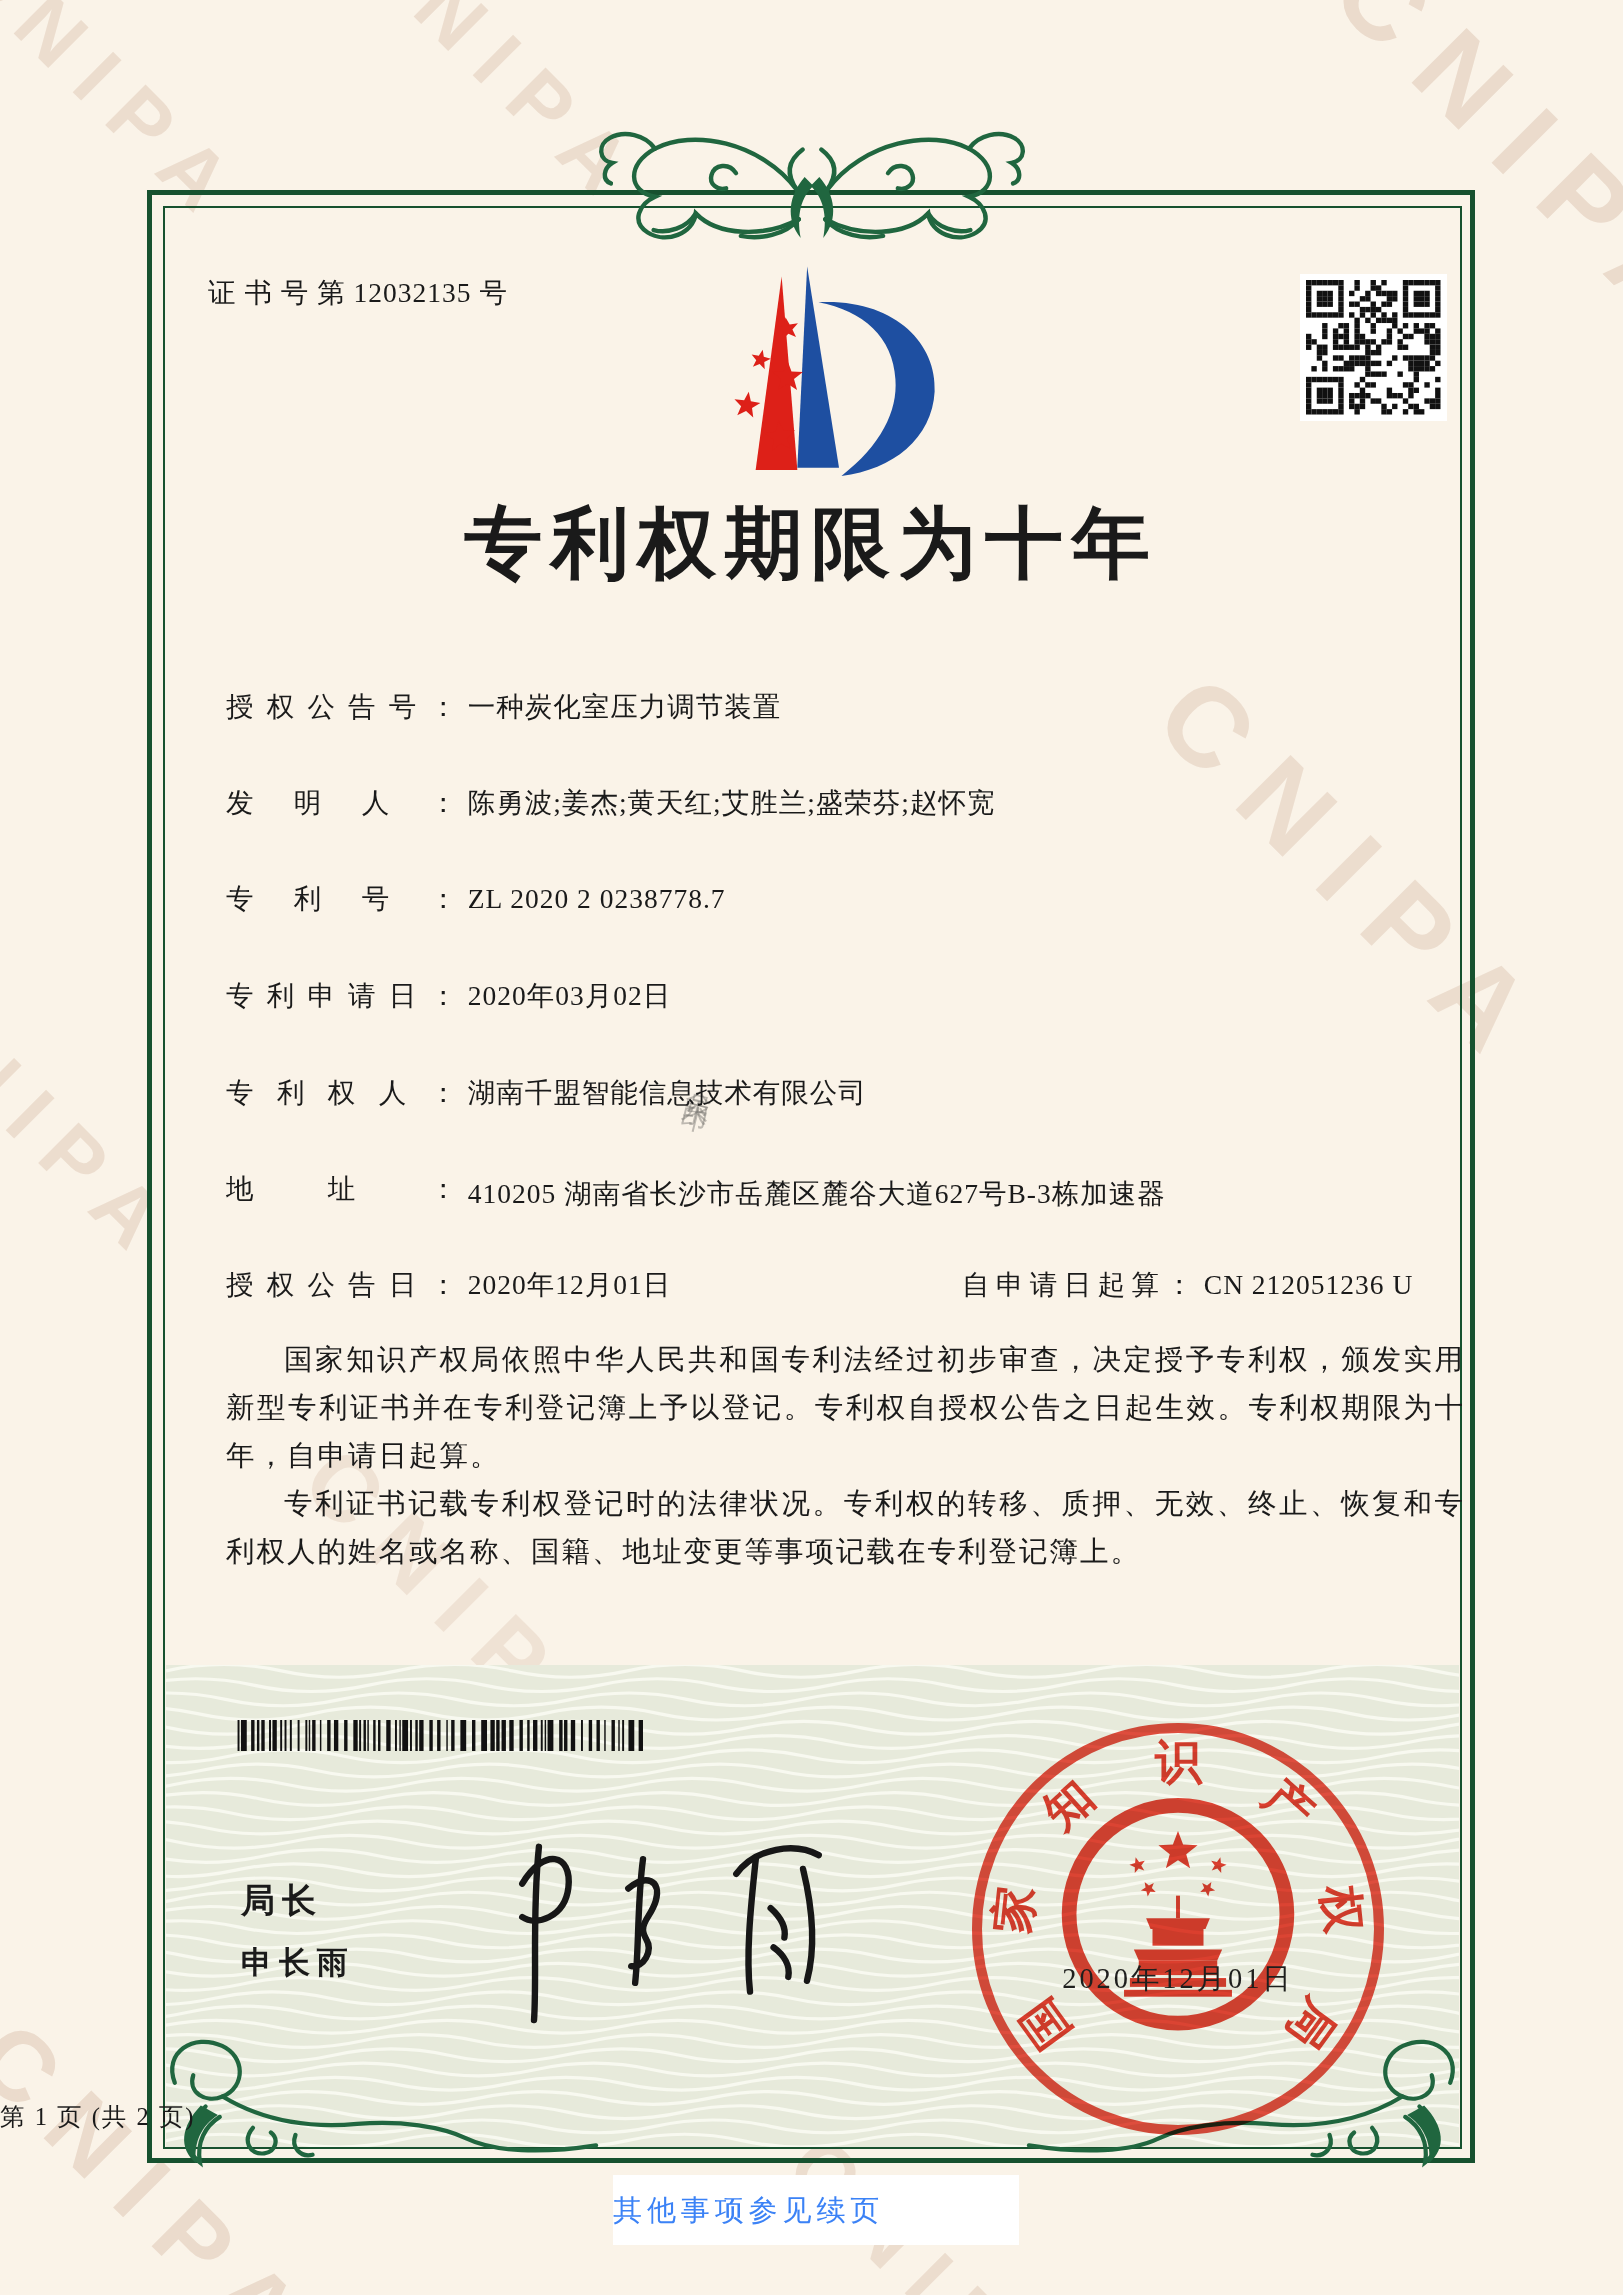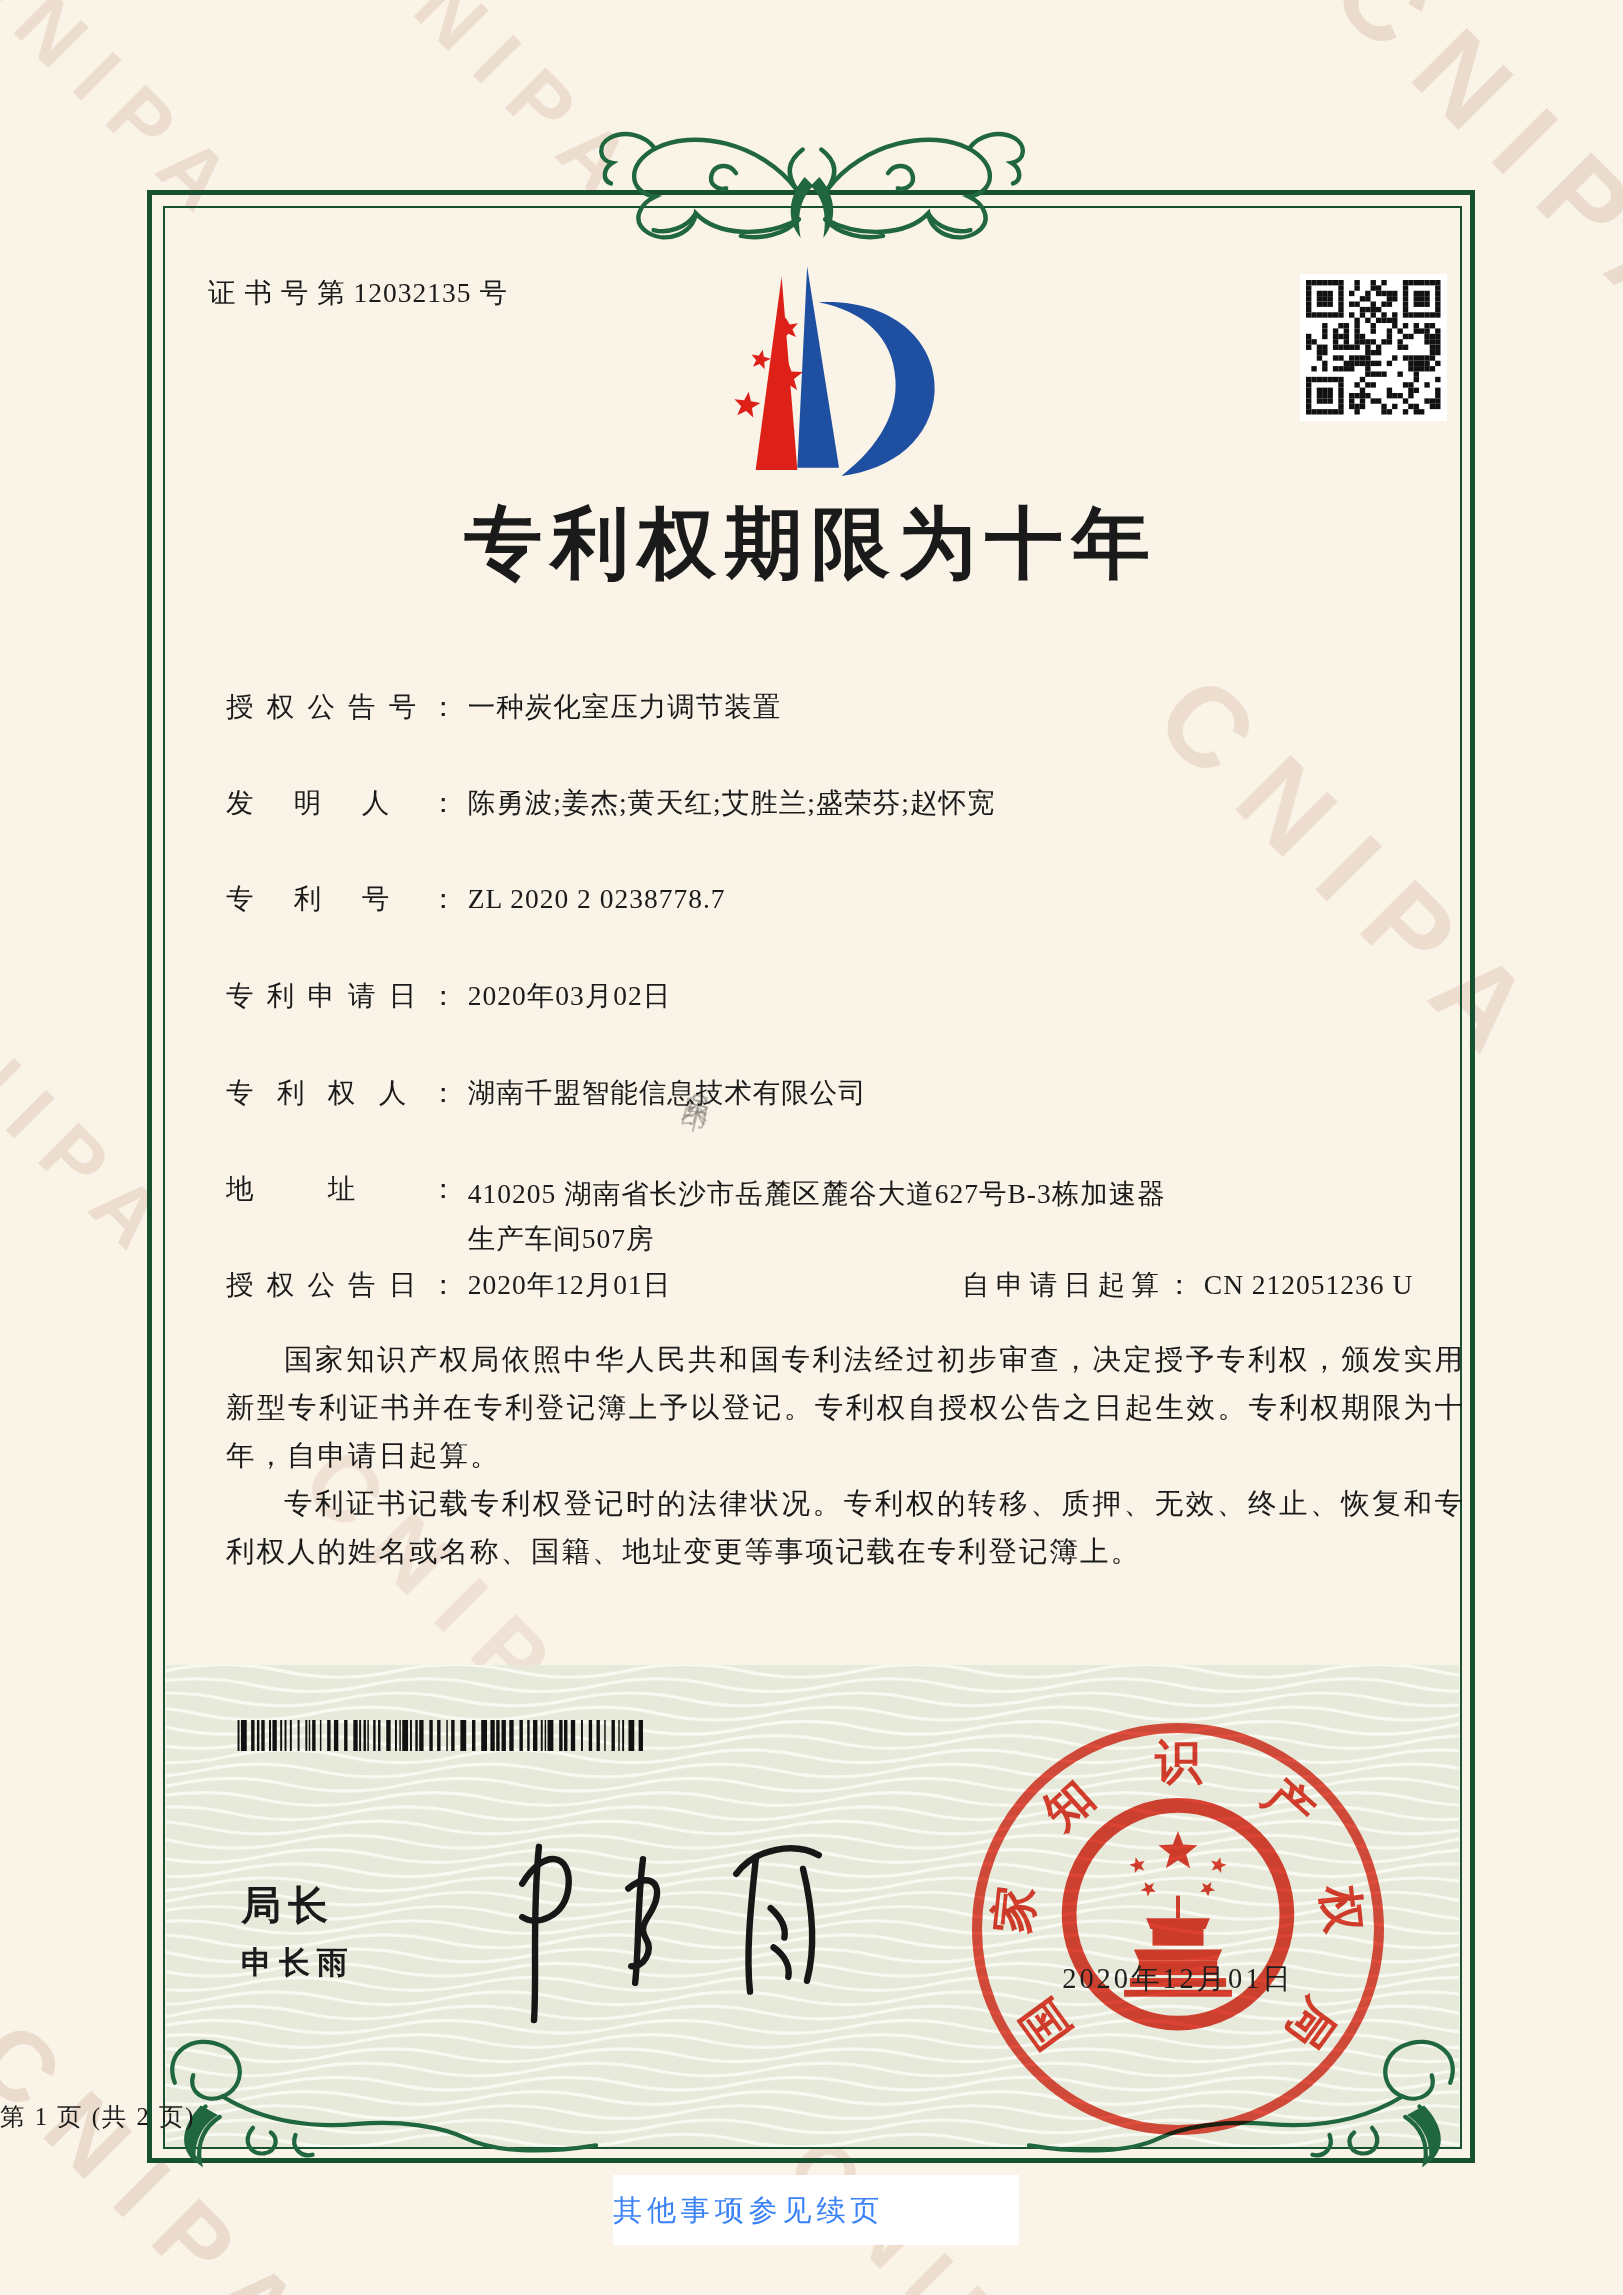--- a/index.html
+++ b/index.html
@@ -31,21 +31,21 @@
   .val{margin-left:10.8px;letter-spacing:1px;white-space:nowrap}
   .val2{margin-left:10.8px;letter-spacing:1px;line-height:45px}
   .val2 span{display:block;white-space:nowrap}
   
   #body-text{left:226px;top:1336px;width:1239px;z-index:3;font-size:28.5px;line-height:48px;
       letter-spacing:2px;text-align:justify}
   #body-text p{margin:0;text-indent:58px}
   
   #barcode{left:235px;top:1720px;width:412px;height:31px;z-index:3}
   
-  #officer-title{left:241px;top:1878px;font-size:40px;font-weight:700;letter-spacing:6.9px;z-index:3}
+  #officer-title{left:241px;top:1878px;font-size:34px;font-weight:700;letter-spacing:6.9px;z-index:3}
   #officer-name{left:241px;top:1942px;font-size:31px;font-weight:700;letter-spacing:6.9px;z-index:3}
   #signature{left:481px;top:1800px;width:432px;height:236px;z-index:3}
   
   #seal{left:972px;top:1723px;width:412px;height:412px;z-index:4;mix-blend-mode:multiply;opacity:.95}
   #seal-ring{position:absolute;inset:0;border:10.8px solid rgba(223,43,26,.88);border-radius:50%}
   #emblem{position:absolute;inset:0}
   .sealch{position:absolute;width:47px;text-align:center;font-size:47px;font-weight:700;
       color:rgba(222,42,25,.95);line-height:1}
   #seal-date{position:absolute;left:0;top:237px;width:100%;text-align:center;font-size:28.5px;
       letter-spacing:2.9px;color:#151515;z-index:2}
@@ -473,21 +473,20 @@
   <span class="val">2020年03月02日</span>
 </div>
 <div class="row" style="top:1075px">
   <span class="lbl">专利权人：</span>
   <span class="val">湖南千盟智能信息技术有限公司</span>
 </div>
 <div class="row" style="top:1171px">
   <span class="lbl">地址：</span>
   <span class="val2">
     <span>410205  湖南省长沙市岳麓区麓谷大道627号B-3栋加速器</span>
-    <span>生产车间507房</span>
   </span>
 </div>
 <div class="row" style="top:1267px">
   <span class="lbl">授权公告日：</span>
   <span class="val">2020年12月01日</span>
   <span class="abs" style="left:736px;top:0;display:flex">
     <span class="lbl">自申请日起算：</span>
     <span class="val">CN 212051236 U</span>
   </span>
 </div>

